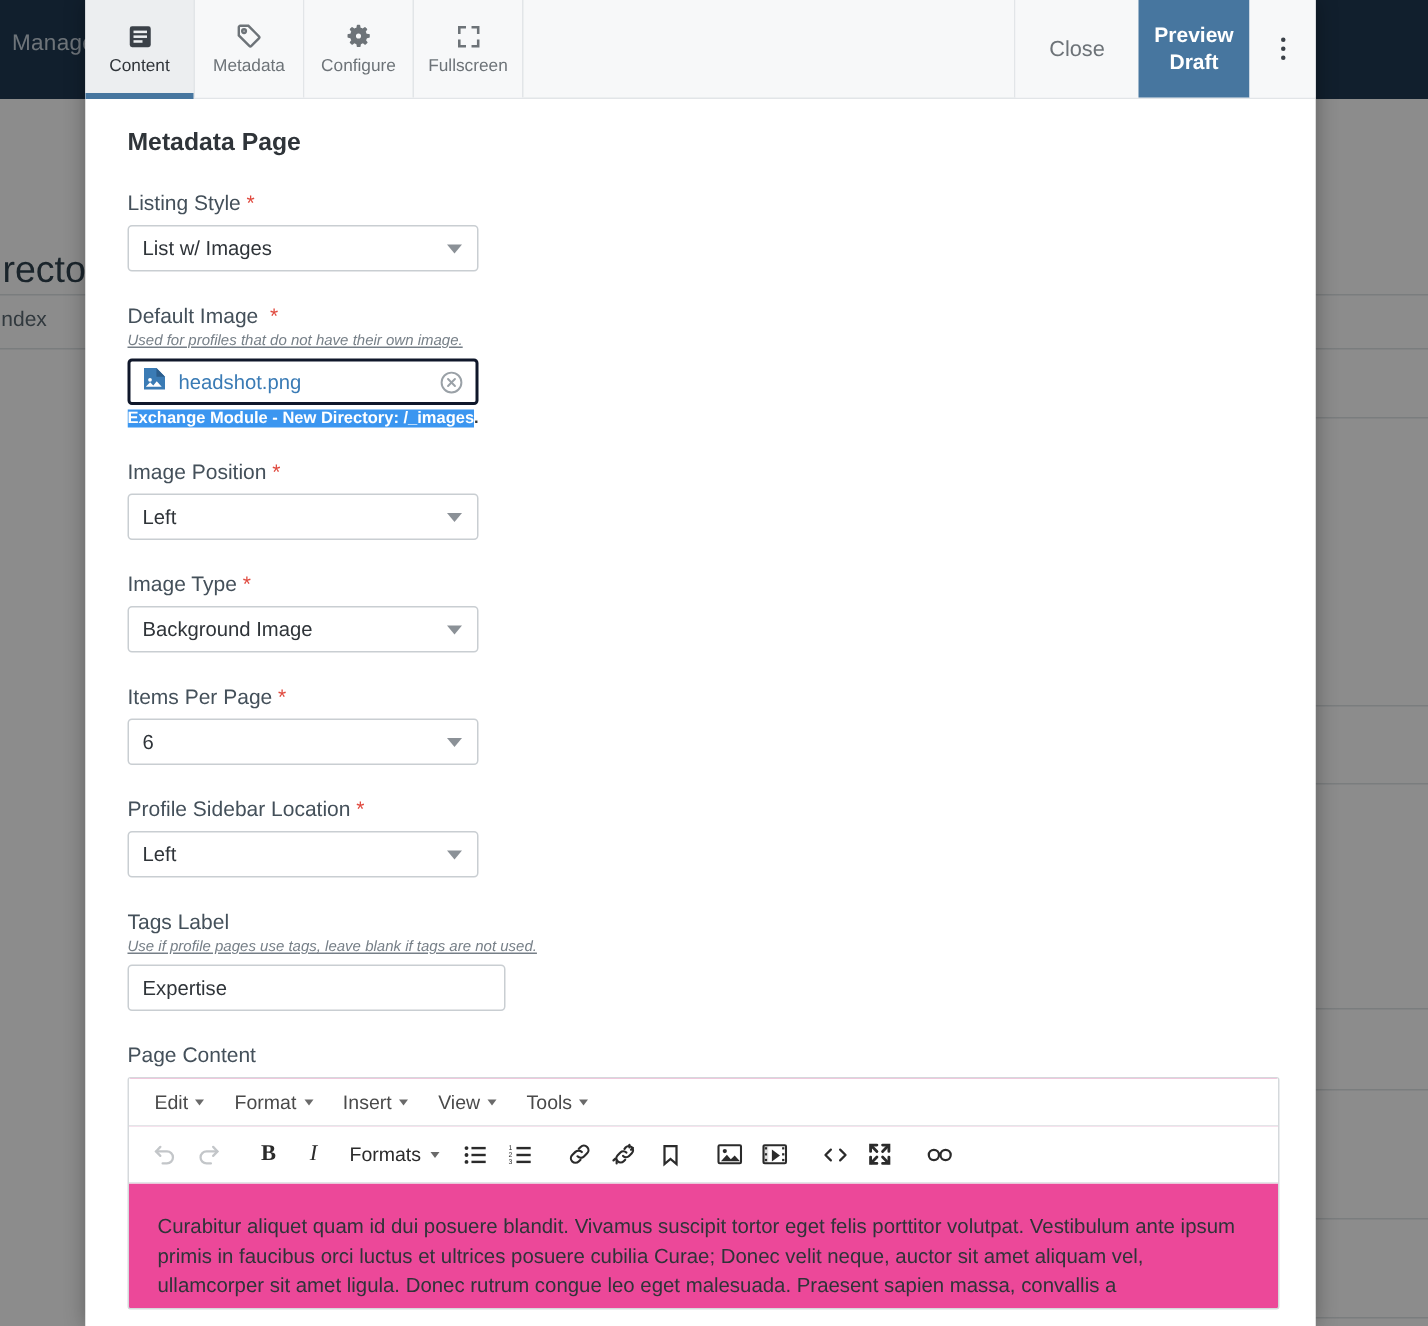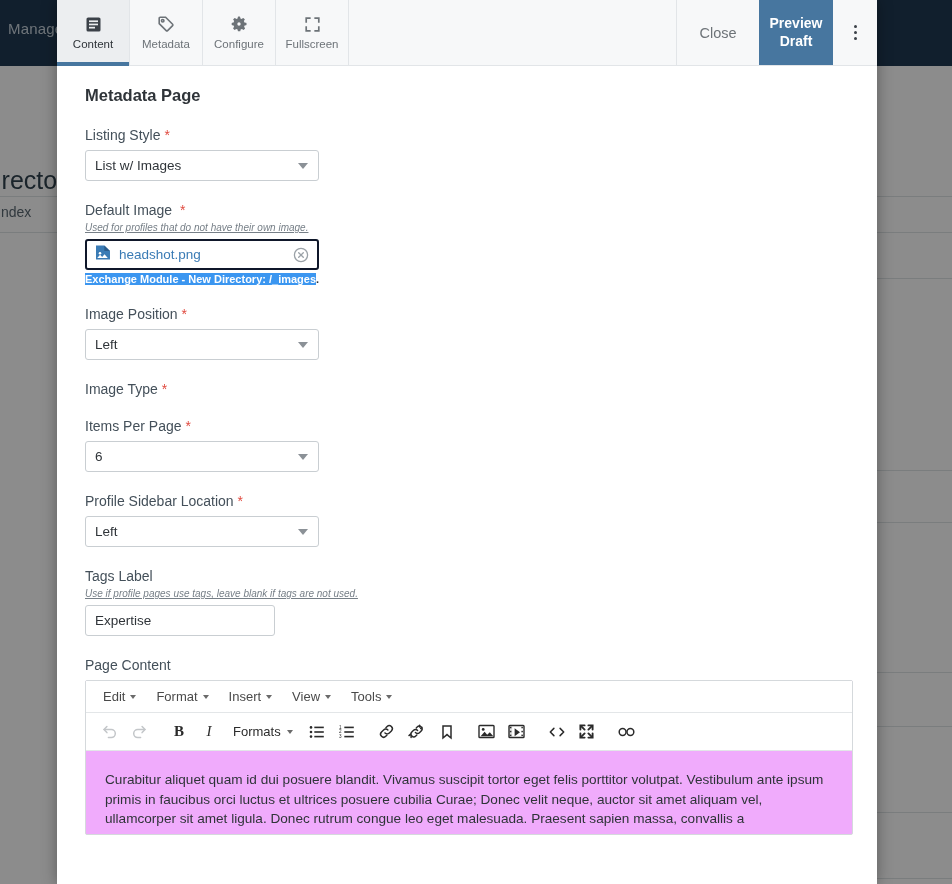--- a/index.html
+++ b/index.html
@@ -126,21 +126,21 @@
     font-size:13.5px; font-family:"Liberation Sans", sans-serif;
     padding:0 28px 0 9px;
   }
   .select-caret {
     position:absolute; right:11px; top:13px;
     width:0;height:0;border-left:5px solid transparent;border-right:5px solid transparent;
     border-top:6px solid #8b9197; pointer-events:none;
   }
 
   input.form-text {
-    width:190px; height:31px;
+    width:252px; height:31px;
     border:1px solid #c9ced2; border-radius:3px;
     background:#ffffff; color:#2f3439;
     font-size:13.5px; font-family:"Liberation Sans", sans-serif;
     padding:0 9px;
   }
 
   
   #file-chooser {
     width:234px; height:31px;
     border:2px solid #0f172a; border-radius:3px;
@@ -151,21 +151,21 @@
   #file-name { font-size:13.5px; color:#3a7bb5; margin-left:8px; flex:1 1 auto; }
   #file-clear { width:16px; height:16px; flex:0 0 16px; cursor:pointer; }
   #file-path-row {
     margin-top:3px; width:234px; font-size:11px; color:#2f3439;
     white-space:nowrap; overflow:hidden; font-weight:bold;
   }
   #file-path-selected { background:#3b96f0; color:#ffffff; padding:1px 0; }
   #file-path-ellipsis { color:#2f3439; }
 
   
-  #editor-wrap { width:768px; border:1px solid #d5d9dc; border-radius:2px; background:#f0abfc; }
+  #editor-wrap { width:768px; border:1px solid #d5d9dc; border-radius:2px; background:#ec4899; }
   #editor-menubar {
     height:32px; display:flex; align-items:center; gap:2px;
     padding:0 8px; border-bottom:1px solid #e3e6e8; background:#fff;
   }
   .menu-item {
     font-size:13px; color:#4a4a4a; padding:3px 9px; cursor:pointer;
     display:flex; align-items:center; gap:5px; border-radius:2px;
   }
   .caret-sm {
     width:0;height:0;border-left:3.5px solid transparent;border-right:3.5px solid transparent;
@@ -354,20 +354,26 @@
         </select>
         <span class="select-caret"></span>
       </div>
     </div>
 
     <div class="field">
       <div class="field-label">
         <span>Image Type</span>
         <span class="req">*</span>
       </div>
+      <div class="select-wrap">
+        <select class="form-select">
+          <option>Background Image</option>
+        </select>
+        <span class="select-caret"></span>
+      </div>
     </div>
 
     <div class="field">
       <div class="field-label">
         <span>Items Per Page</span>
         <span class="req">*</span>
       </div>
       <div class="select-wrap">
         <select class="form-select">
           <option>6</option>

